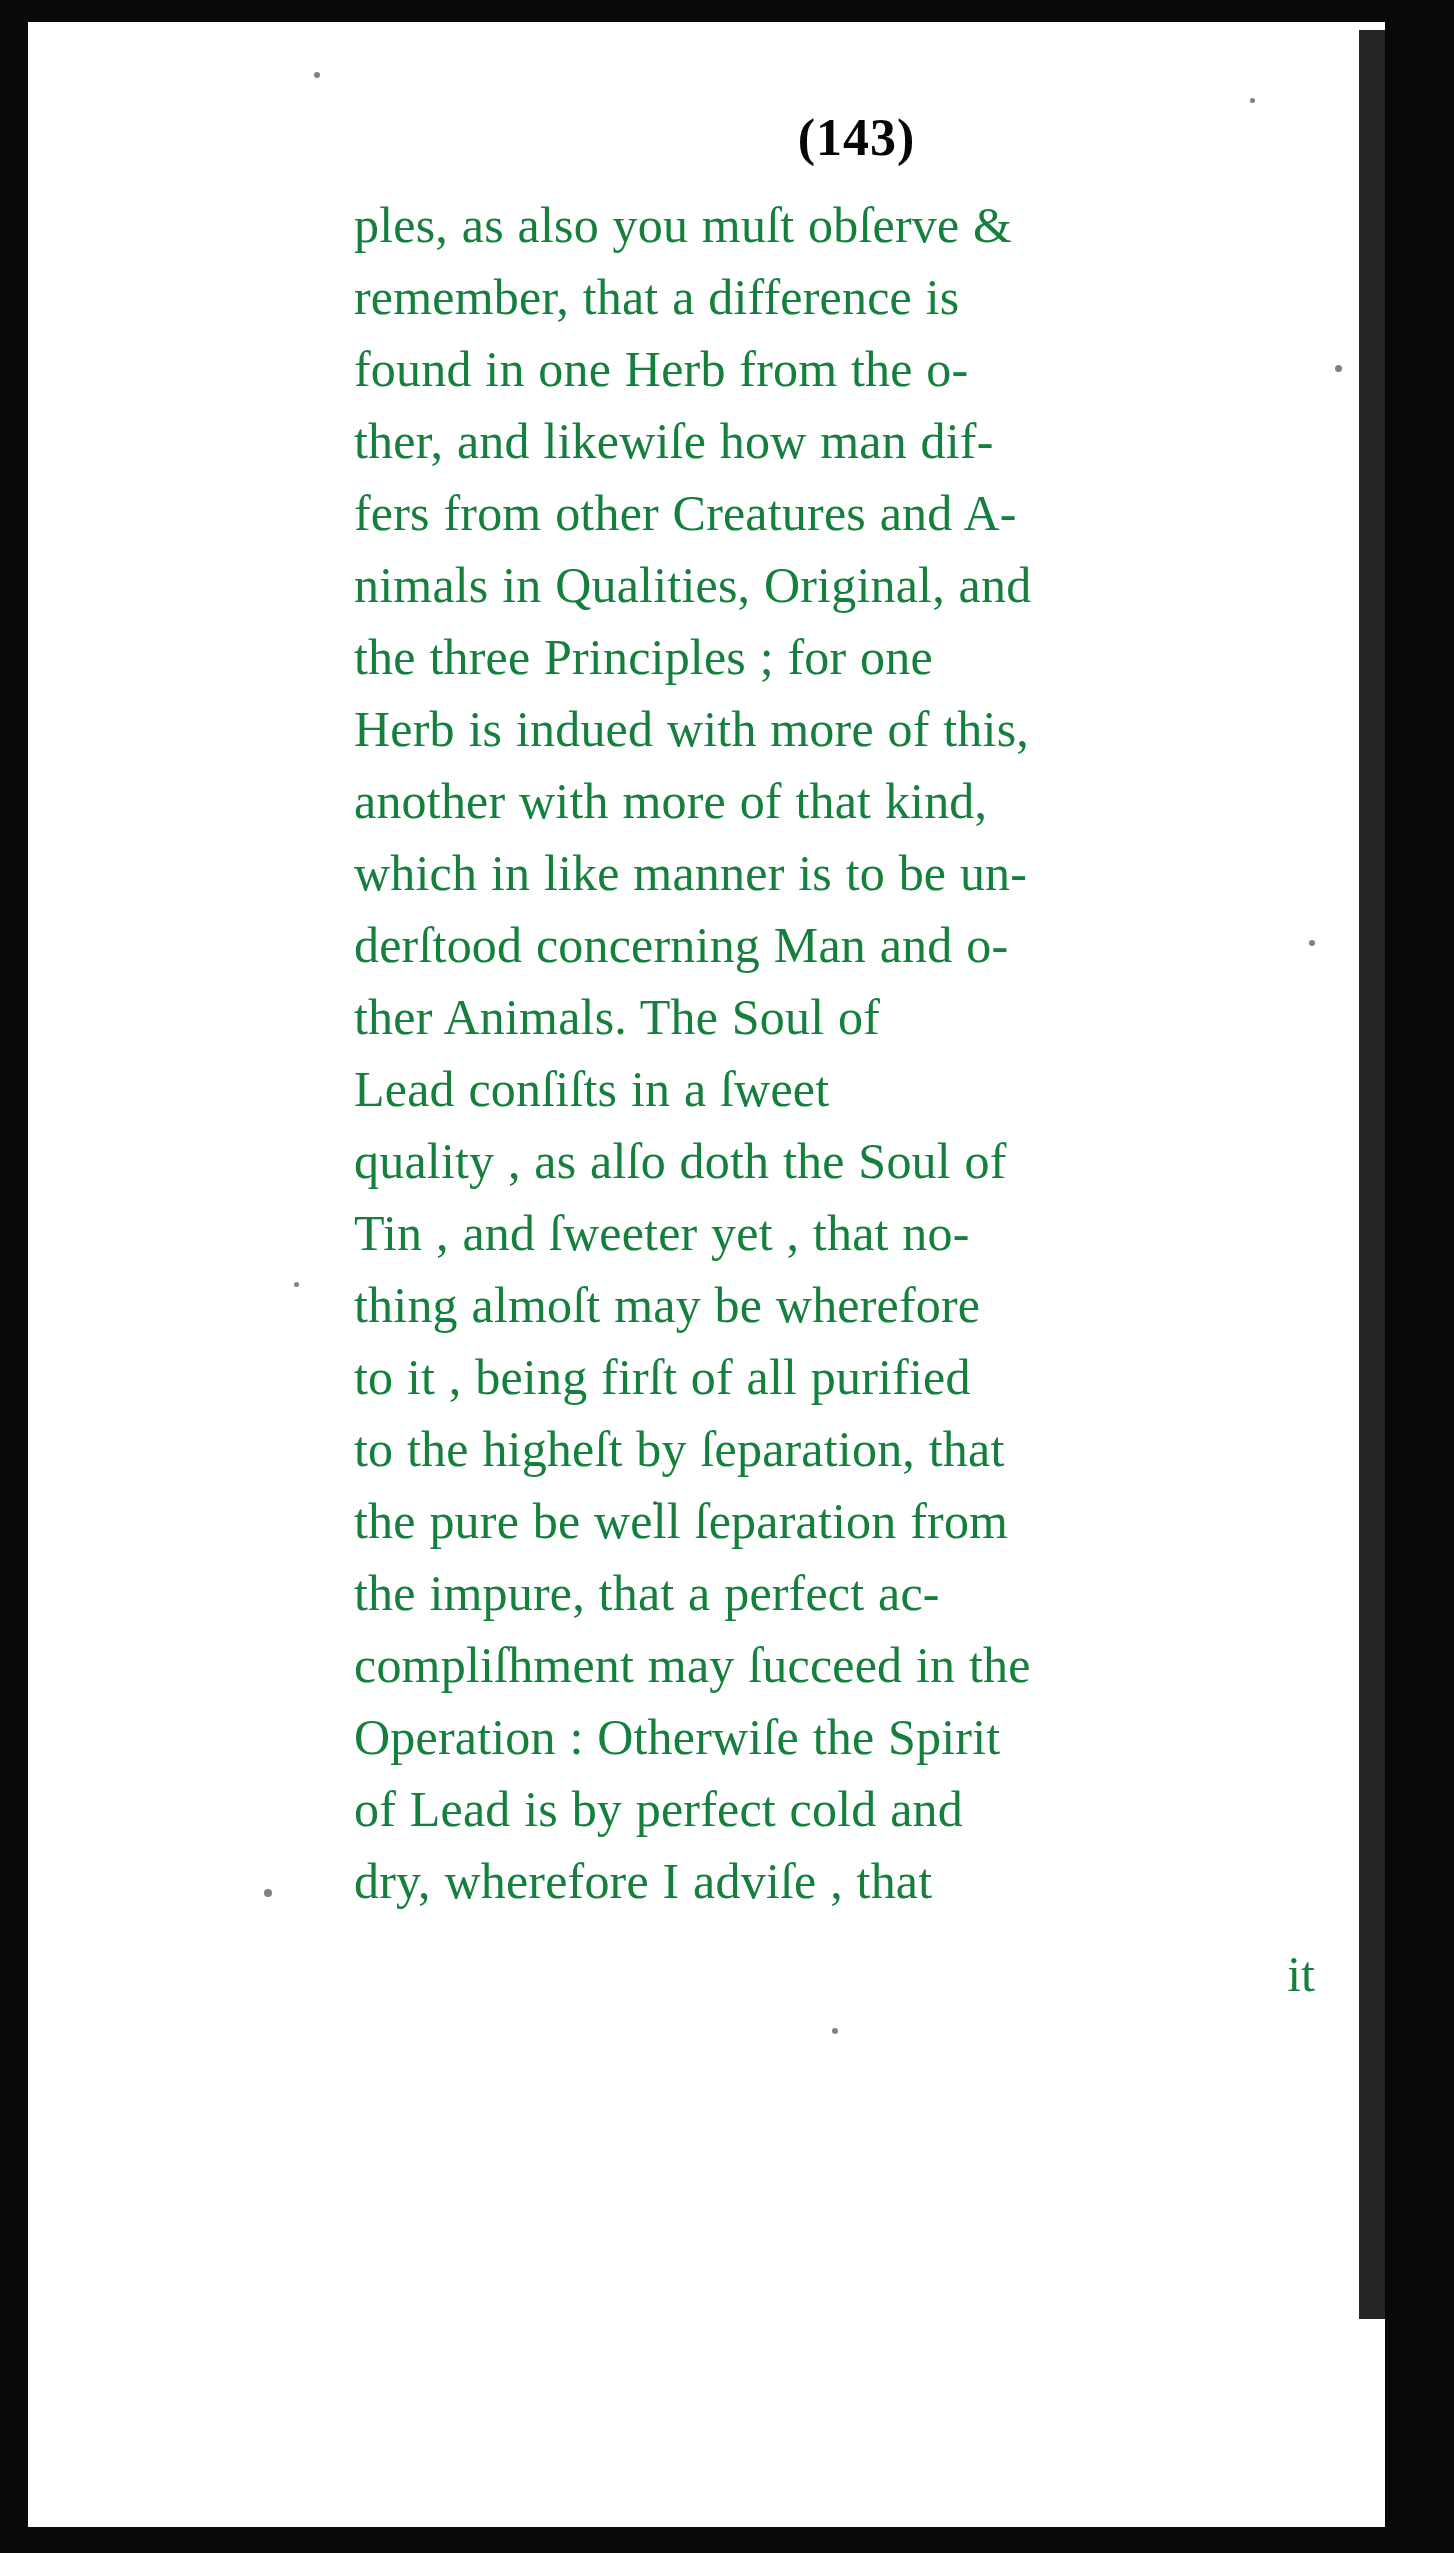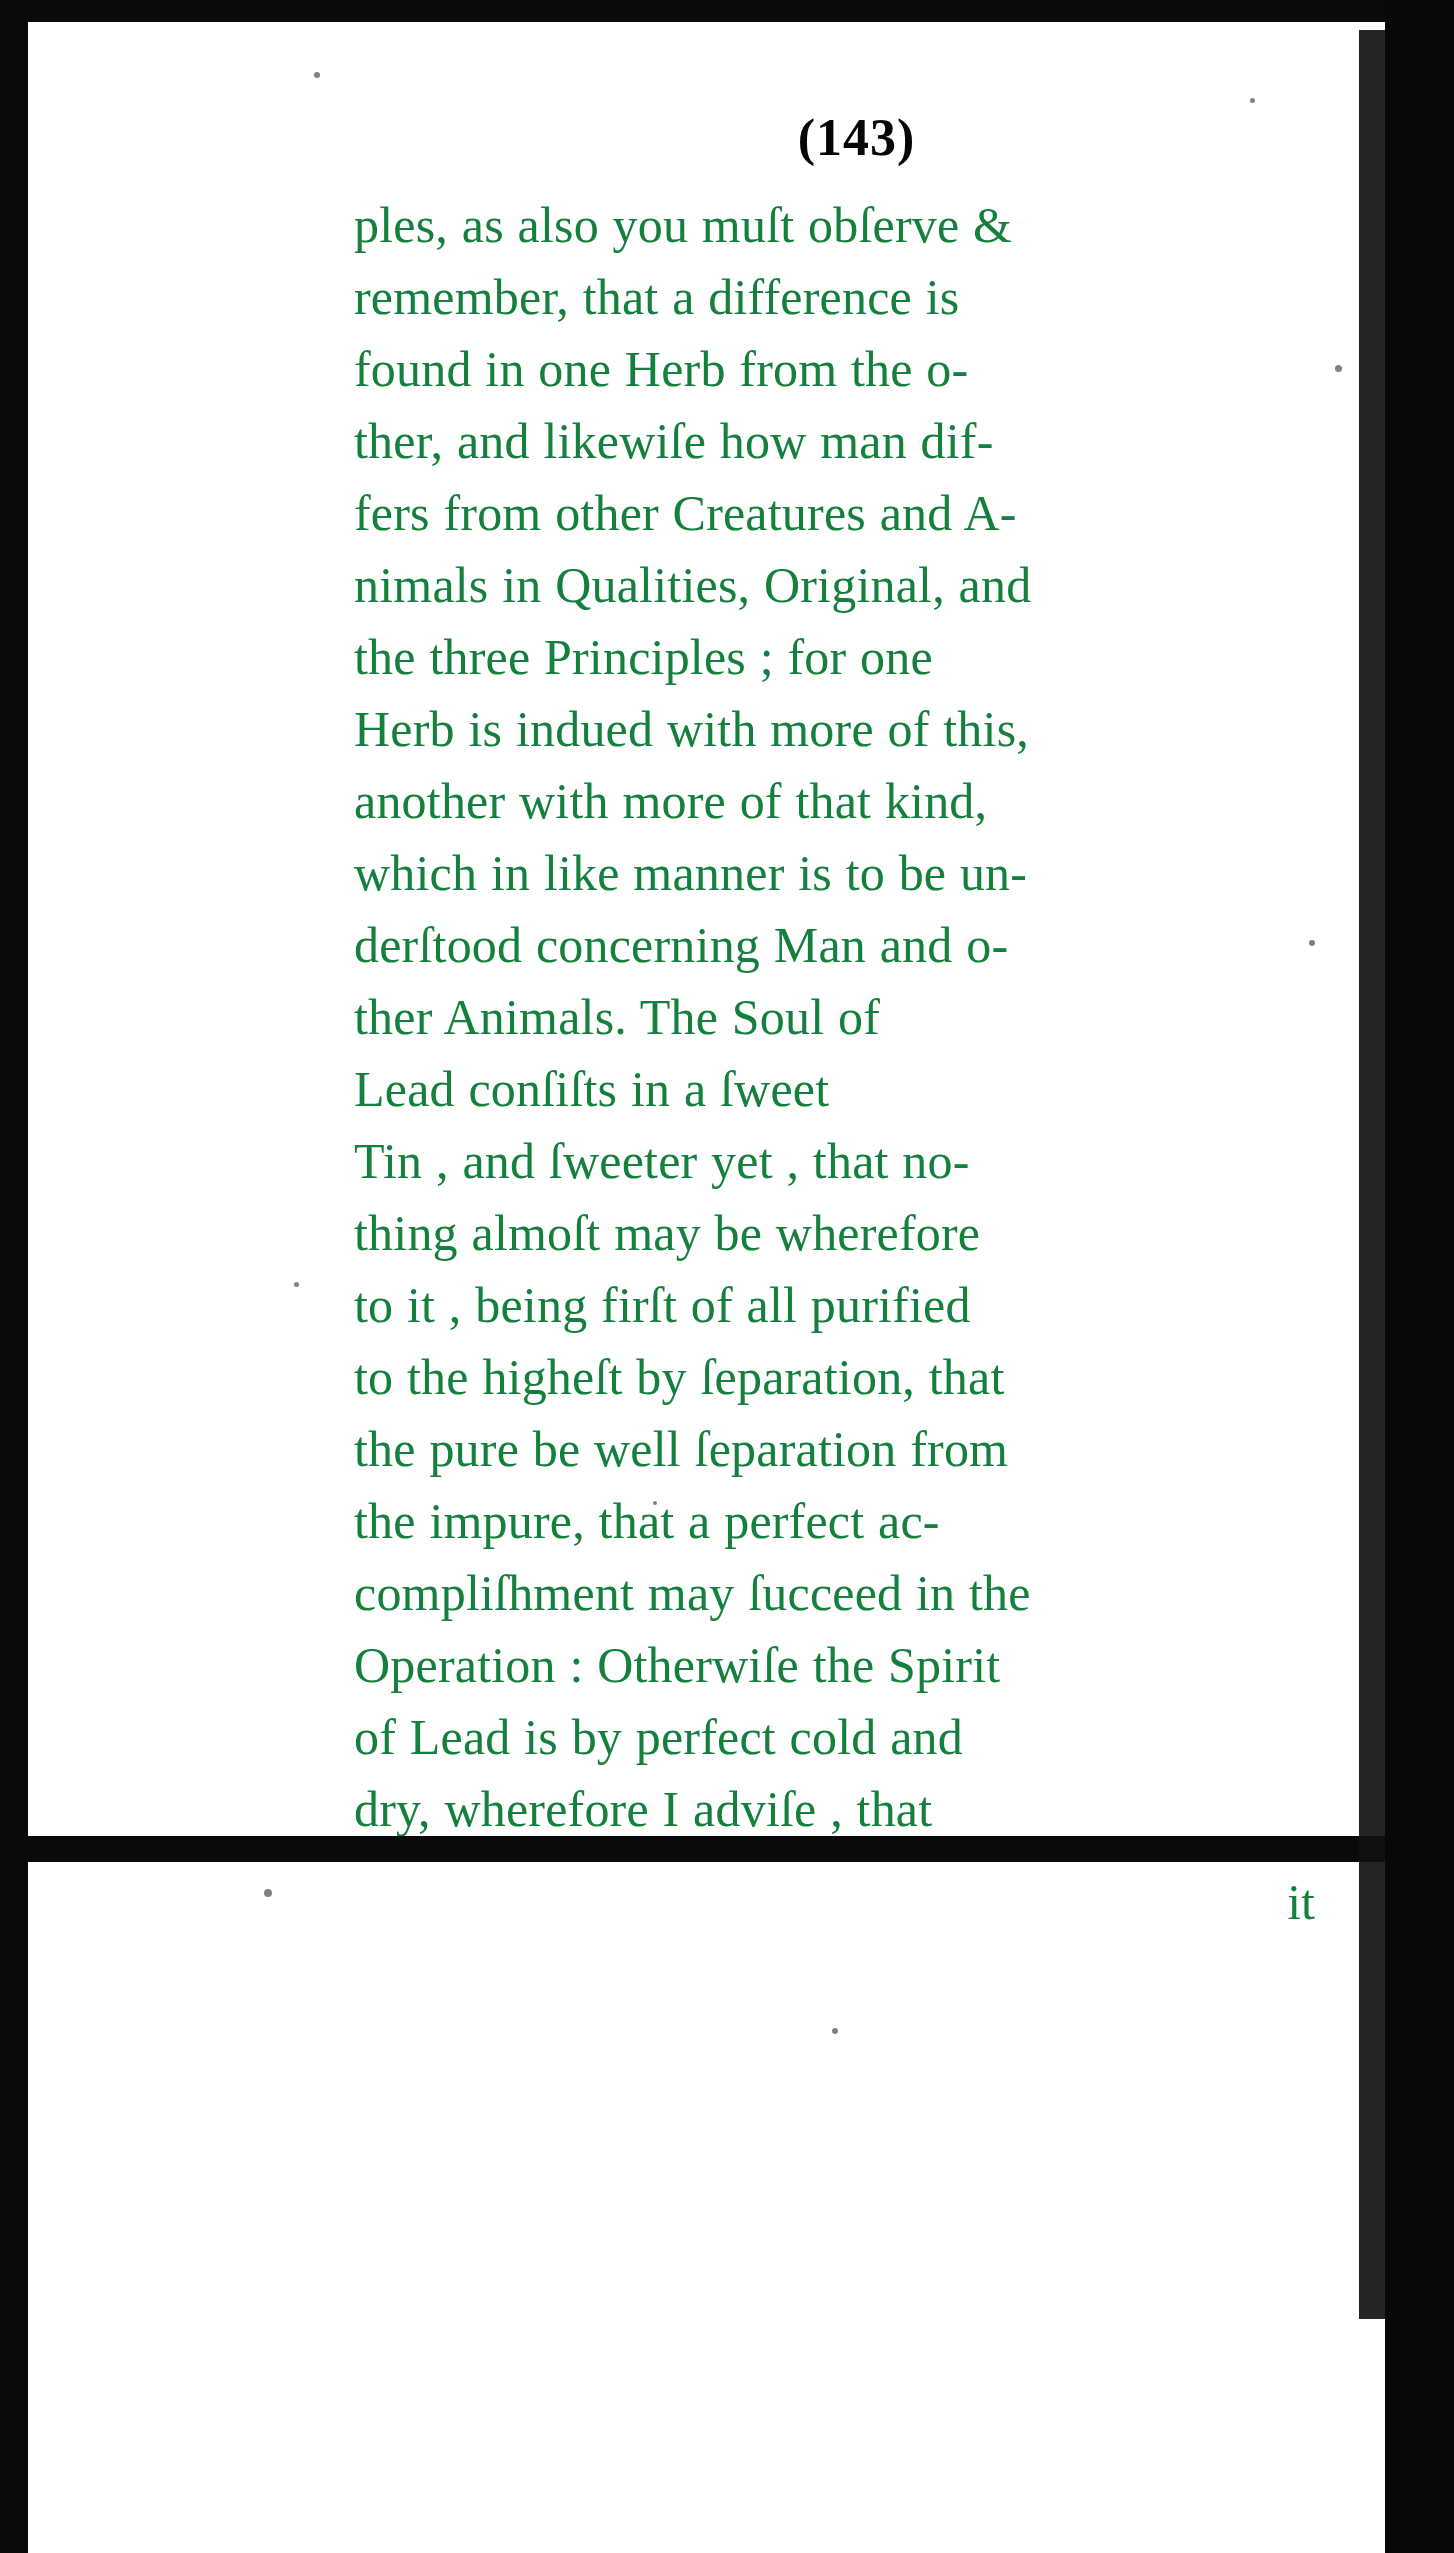--- a/index.html
+++ b/index.html
@@ -12,21 +12,21 @@
     height: 2553px;
     overflow: hidden;
     font-family: "Liberation Serif", serif;
   }
 
   
   #scan {
     position: absolute;
     left: 0; top: 0;
     width: 1455px;
-    height: 1862px;
+    height: 2553px;
     background: #0a0a0a;
   }
 
   
   #page {
     position: absolute;
     left: 26px;
     top: 22px;
     width: 1361px;
     height: 2507px;
@@ -147,20 +147,21 @@
         <span class="line justify">ther, and likewiſe how man dif-</span>
         <span class="line justify">fers from other Creatures and A-</span>
         <span class="line justify">nimals in Qualities, Original, and</span>
         <span class="line justify">the three Principles ;  for one</span>
         <span class="line justify">Herb is indued with more of this,</span>
         <span class="line justify">another with more of that kind,</span>
         <span class="line justify">which in like manner is to be un-</span>
         <span class="line justify">derſtood concerning Man and o-</span>
         <span class="line justify">ther Animals.  The  Soul  of</span>
         <span class="line justify">Lead  conſiſts  in  a  ſweet</span>
+        <span class="line justify">quality , as alſo doth the Soul of</span>
         <span class="line justify">Tin , and ſweeter yet , that no-</span>
         <span class="line justify">thing almoſt may be wherefore</span>
         <span class="line justify">to it , being firſt of all purified</span>
         <span class="line justify">to the higheſt by ſeparation, that</span>
         <span class="line justify">the pure be well ſeparation from</span>
         <span class="line justify">the impure, that a perfect ac-</span>
         <span class="line justify">compliſhment may ſucceed in the</span>
         <span class="line justify">Operation : Otherwiſe the Spirit</span>
         <span class="line justify">of Lead is by perfect cold and</span>
         <span class="line justify">dry, wherefore I adviſe , that</span>

